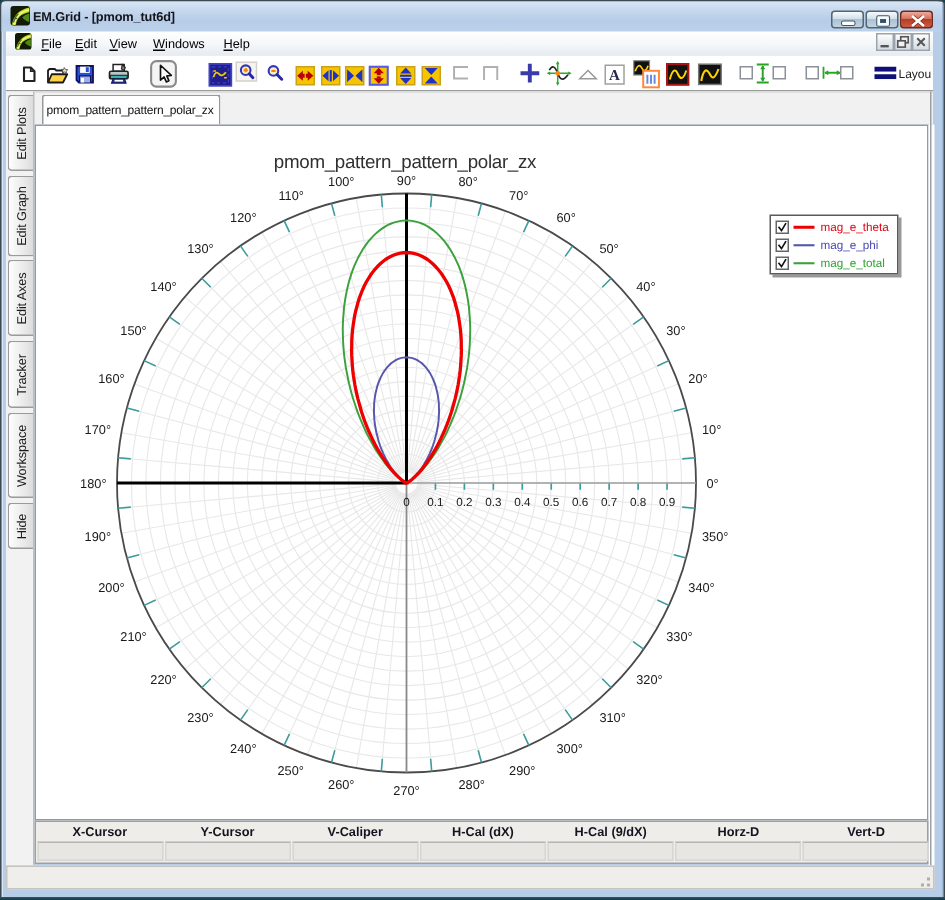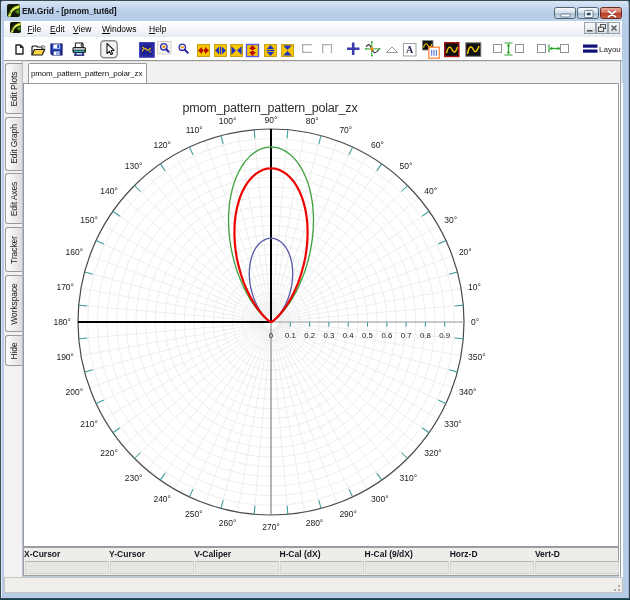--- a/index.html
+++ b/index.html
@@ -16,21 +16,21 @@
 .toolbar{position:absolute;left:4px;top:37px;width:618px;height:24px;background:#fff;border-bottom:1px solid #9a9a9a;}
 .tabstrip{position:absolute;left:4px;top:61px;width:618px;height:22px;background:#f1f1f1;border-top:1px solid #e0e0e0;}
 .tab{position:absolute;left:28px;top:63px;height:20px;background:#fff;border:1px solid #999;border-bottom:none;border-radius:2px 2px 0 0;font-size:8px;color:#111;padding:5px 4px 0 2px;letter-spacing:-0.15px;}
 .side{position:absolute;left:4px;top:61px;width:19px;height:516px;background:#f2f2f2;border-right:1px solid #b9bfc6;}
 .vtab{position:absolute;left:5px;width:17px;background:linear-gradient(90deg,#fdfdfd,#ececec 55%,#dcdcdc);border:1px solid #9a9a9a;border-right:none;border-radius:3px 0 0 3px;}
 .vtab span{position:absolute;left:50%;top:50%;transform:translate(-50%,-50%) rotate(-90deg);white-space:nowrap;font-size:8.5px;color:#1b1b1b;letter-spacing:-0.1px;}
 .plot{position:absolute;left:23px;top:83px;width:596px;height:464px;background:#fff;border:1px solid #949aa1;}
 .ptitle{position:absolute;left:0px;top:101px;width:540px;text-align:center;font-size:12.5px;color:#303030;letter-spacing:-0.2px;}
 .legend{position:absolute;left:513px;top:143px;width:86px;height:40px;background:#fff;border:1px solid #5a5a5a;box-shadow:2px 2px 0 #999;}
 .stable{position:absolute;left:23px;top:547px;width:596px;height:29px;background:#efedea;border:1px solid #9aa0a6;}
-.shead{position:absolute;top:549px;height:12px;font-size:8.5px;font-weight:bold;color:#14141e;}
+.shead{position:absolute;top:549px;height:12px;font-size:8.5px;font-weight:bold;color:#14141e;text-align:center;}
 .scell{position:absolute;top:561px;height:13px;background:#e8e6e3;border:1px solid #d8d6d3;border-top:1px solid #b6b4b1;}
 .bstrip{position:absolute;left:4px;top:577px;width:619px;height:16px;background:#f0eeeb;border:1px solid #c6c4c1;}
 .chk{position:absolute;top:44px;width:9px;height:9px;border:1px solid #8a9199;background:#fff;}
 svg{position:absolute;overflow:visible;}
 </style></head>
 <body>
 <div class="win">
  <div class="frame"></div>
  <div class="titlebar"></div>
  <svg style="left:7px;top:4px" width="13" height="13" viewBox="0 0 13 13">
@@ -430,20 +430,40 @@
 <text x="348.2" y="337.5" text-anchor="middle" font-size="7.8" fill="#1a1a1a">0.4</text>
 <text x="367.5" y="337.5" text-anchor="middle" font-size="7.8" fill="#1a1a1a">0.5</text>
 <text x="386.8" y="337.5" text-anchor="middle" font-size="7.8" fill="#1a1a1a">0.6</text>
 <text x="406.1" y="337.5" text-anchor="middle" font-size="7.8" fill="#1a1a1a">0.7</text>
 <text x="425.4" y="337.5" text-anchor="middle" font-size="7.8" fill="#1a1a1a">0.8</text>
 <text x="444.7" y="337.5" text-anchor="middle" font-size="7.8" fill="#1a1a1a">0.9</text>
 <polyline points="271.0,322.0 271.0,322.0 271.0,322.0 271.0,322.0 271.0,322.0 271.0,322.0 271.0,322.0 271.0,322.0 271.0,322.0 271.0,322.0 271.0,322.0 271.0,322.0 271.0,322.0 271.0,322.0 271.0,322.0 271.0,322.0 271.0,322.0 271.0,322.0 271.1,322.0 271.1,322.0 271.1,322.0 271.1,322.0 271.2,322.0 271.2,321.9 271.3,321.9 271.3,321.9 271.4,321.9 271.5,321.8 271.6,321.8 271.7,321.7 271.8,321.7 271.9,321.6 272.1,321.5 272.2,321.4 272.4,321.3 272.6,321.2 272.9,321.0 273.1,320.9 273.4,320.7 273.7,320.5 274.1,320.2 274.4,319.9 274.9,319.6 275.3,319.3 275.8,318.9 276.3,318.5 276.8,318.0 277.4,317.5 278.0,316.9 278.6,316.3 279.3,315.6 280.1,314.9 280.8,314.1 281.6,313.2 282.4,312.2 283.3,311.2 284.2,310.1 285.2,308.9 286.1,307.6 287.1,306.3 288.1,304.9 289.2,303.3 290.3,301.7 291.4,300.0 292.5,298.1 293.6,296.2 294.7,294.2 295.9,292.1 297.0,289.9 298.2,287.5 299.3,285.1 300.4,282.6 301.5,280.0 302.6,277.3 303.7,274.4 304.7,271.5 305.7,268.5 306.7,265.4 307.6,262.3 308.5,259.0 309.3,255.7 310.0,252.3 310.7,248.8 311.4,245.3 311.9,241.7 312.4,238.1 312.8,234.4 313.1,230.7 313.3,227.0 313.4,223.3 313.5,219.5 313.4,215.8 313.2,212.0 312.9,208.3 312.6,204.6 312.1,201.0 311.5,197.4 310.8,193.8 310.0,190.3 309.1,186.9 308.1,183.6 307.0,180.4 305.8,177.2 304.4,174.2 303.0,171.3 301.5,168.6 299.9,165.9 298.2,163.4 296.5,161.1 294.6,158.9 292.7,156.9 290.8,155.1 288.7,153.4 286.6,151.9 284.5,150.6 282.3,149.5 280.1,148.6 277.8,147.9 275.6,147.4 273.3,147.1 271.0,147.0 268.7,147.1 266.4,147.4 264.2,147.9 261.9,148.6 259.7,149.5 257.5,150.6 255.4,151.9 253.3,153.4 251.2,155.1 249.3,156.9 247.4,158.9 245.5,161.1 243.8,163.4 242.1,165.9 240.5,168.6 239.0,171.3 237.6,174.2 236.2,177.2 235.0,180.4 233.9,183.6 232.9,186.9 232.0,190.3 231.2,193.8 230.5,197.4 229.9,201.0 229.4,204.6 229.1,208.3 228.8,212.0 228.6,215.8 228.5,219.5 228.6,223.3 228.7,227.0 228.9,230.7 229.2,234.4 229.6,238.1 230.1,241.7 230.6,245.3 231.3,248.8 232.0,252.3 232.7,255.7 233.5,259.0 234.4,262.3 235.3,265.4 236.3,268.5 237.3,271.5 238.3,274.4 239.4,277.3 240.5,280.0 241.6,282.6 242.7,285.1 243.8,287.5 245.0,289.9 246.1,292.1 247.3,294.2 248.4,296.2 249.5,298.1 250.6,300.0 251.7,301.7 252.8,303.3 253.9,304.9 254.9,306.3 255.9,307.6 256.8,308.9 257.8,310.1 258.7,311.2 259.6,312.2 260.4,313.2 261.2,314.1 261.9,314.9 262.7,315.6 263.4,316.3 264.0,316.9 264.6,317.5 265.2,318.0 265.7,318.5 266.2,318.9 266.7,319.3 267.1,319.6 267.6,319.9 267.9,320.2 268.3,320.5 268.6,320.7 268.9,320.9 269.1,321.0 269.4,321.2 269.6,321.3 269.8,321.4 269.9,321.5 270.1,321.6 270.2,321.7 270.3,321.7 270.4,321.8 270.5,321.8 270.6,321.9 270.7,321.9 270.7,321.9 270.8,321.9 270.8,322.0 270.9,322.0 270.9,322.0 270.9,322.0 270.9,322.0 271.0,322.0 271.0,322.0 271.0,322.0 271.0,322.0 271.0,322.0 271.0,322.0 271.0,322.0 271.0,322.0 271.0,322.0 271.0,322.0 271.0,322.0 271.0,322.0 271.0,322.0 271.0,322.0 271.0,322.0 271.0,322.0 271.0,322.0 271.0,322.0" fill="none" stroke="#3ca03c" stroke-width="1.3"></polyline>
 <polyline points="271.0,322.0 271.0,322.0 271.0,322.0 271.0,322.0 271.0,322.0 271.0,322.0 271.0,322.0 271.0,322.0 271.0,322.0 271.0,322.0 271.0,322.0 271.0,322.0 271.0,322.0 271.0,322.0 271.0,322.0 271.0,322.0 271.0,322.0 271.0,322.0 271.1,322.0 271.1,322.0 271.1,322.0 271.1,322.0 271.1,322.0 271.2,321.9 271.2,321.9 271.3,321.9 271.3,321.9 271.4,321.9 271.5,321.8 271.5,321.8 271.6,321.7 271.7,321.7 271.9,321.6 272.0,321.5 272.1,321.5 272.3,321.4 272.4,321.3 272.6,321.1 272.8,321.0 273.0,320.9 273.3,320.7 273.5,320.5 273.8,320.3 274.1,320.1 274.4,319.8 274.7,319.5 275.0,319.2 275.4,318.9 275.8,318.5 276.1,318.2 276.6,317.7 277.0,317.3 277.4,316.8 277.9,316.3 278.4,315.7 278.8,315.1 279.3,314.5 279.9,313.8 280.4,313.1 280.9,312.3 281.5,311.5 282.0,310.7 282.6,309.8 283.1,308.9 283.7,307.9 284.3,306.9 284.8,305.8 285.4,304.7 285.9,303.5 286.5,302.4 287.0,301.1 287.6,299.8 288.1,298.5 288.6,297.2 289.0,295.8 289.5,294.3 289.9,292.9 290.3,291.3 290.7,289.8 291.1,288.3 291.4,286.7 291.7,285.0 292.0,283.4 292.2,281.8 292.4,280.1 292.5,278.4 292.6,276.7 292.7,275.0 292.7,273.3 292.6,271.6 292.6,269.9 292.5,268.2 292.3,266.5 292.1,264.9 291.8,263.2 291.5,261.6 291.1,260.0 290.7,258.4 290.3,256.9 289.8,255.4 289.2,254.0 288.6,252.6 288.0,251.2 287.3,249.9 286.6,248.6 285.8,247.4 285.0,246.3 284.2,245.2 283.3,244.2 282.4,243.3 281.5,242.4 280.5,241.7 279.5,241.0 278.5,240.3 277.5,239.8 276.4,239.3 275.4,238.9 274.3,238.6 273.2,238.4 272.1,238.3 271.0,238.2 269.9,238.3 268.8,238.4 267.7,238.6 266.6,238.9 265.6,239.3 264.5,239.8 263.5,240.3 262.5,241.0 261.5,241.7 260.5,242.4 259.6,243.3 258.7,244.2 257.8,245.2 257.0,246.3 256.2,247.4 255.4,248.6 254.7,249.9 254.0,251.2 253.4,252.6 252.8,254.0 252.2,255.4 251.7,256.9 251.3,258.4 250.9,260.0 250.5,261.6 250.2,263.2 249.9,264.9 249.7,266.5 249.5,268.2 249.4,269.9 249.4,271.6 249.3,273.3 249.3,275.0 249.4,276.7 249.5,278.4 249.6,280.1 249.8,281.8 250.0,283.4 250.3,285.0 250.6,286.7 250.9,288.3 251.3,289.8 251.7,291.3 252.1,292.9 252.5,294.3 253.0,295.8 253.4,297.2 253.9,298.5 254.4,299.8 255.0,301.1 255.5,302.4 256.1,303.5 256.6,304.7 257.2,305.8 257.7,306.9 258.3,307.9 258.9,308.9 259.4,309.8 260.0,310.7 260.5,311.5 261.1,312.3 261.6,313.1 262.1,313.8 262.7,314.5 263.2,315.1 263.6,315.7 264.1,316.3 264.6,316.8 265.0,317.3 265.4,317.7 265.9,318.2 266.2,318.5 266.6,318.9 267.0,319.2 267.3,319.5 267.6,319.8 267.9,320.1 268.2,320.3 268.5,320.5 268.7,320.7 269.0,320.9 269.2,321.0 269.4,321.1 269.6,321.3 269.7,321.4 269.9,321.5 270.0,321.5 270.1,321.6 270.3,321.7 270.4,321.7 270.5,321.8 270.5,321.8 270.6,321.9 270.7,321.9 270.7,321.9 270.8,321.9 270.8,321.9 270.9,322.0 270.9,322.0 270.9,322.0 270.9,322.0 270.9,322.0 271.0,322.0 271.0,322.0 271.0,322.0 271.0,322.0 271.0,322.0 271.0,322.0 271.0,322.0 271.0,322.0 271.0,322.0 271.0,322.0 271.0,322.0 271.0,322.0 271.0,322.0 271.0,322.0 271.0,322.0 271.0,322.0 271.0,322.0 271.0,322.0" fill="none" stroke="#5656ac" stroke-width="1.3"></polyline>
 <polyline points="271.0,322.0 271.0,322.0 271.0,322.0 271.0,322.0 271.0,322.0 271.0,322.0 271.0,322.0 271.0,322.0 271.0,322.0 271.0,322.0 271.0,322.0 271.0,322.0 271.0,322.0 271.0,322.0 271.0,322.0 271.0,322.0 271.0,322.0 271.0,322.0 271.0,322.0 271.0,322.0 271.0,322.0 271.1,322.0 271.1,322.0 271.1,322.0 271.1,322.0 271.2,321.9 271.2,321.9 271.2,321.9 271.3,321.9 271.4,321.9 271.4,321.8 271.5,321.8 271.6,321.7 271.8,321.7 271.9,321.6 272.0,321.5 272.2,321.4 272.4,321.3 272.6,321.1 272.8,321.0 273.1,320.8 273.4,320.6 273.7,320.4 274.0,320.1 274.4,319.8 274.8,319.5 275.2,319.1 275.6,318.7 276.1,318.3 276.6,317.8 277.2,317.2 277.8,316.6 278.4,316.0 279.1,315.3 279.8,314.5 280.5,313.7 281.2,312.8 282.0,311.8 282.9,310.7 283.7,309.6 284.6,308.4 285.5,307.1 286.4,305.8 287.4,304.3 288.3,302.8 289.3,301.1 290.3,299.4 291.3,297.6 292.3,295.7 293.3,293.7 294.3,291.6 295.3,289.4 296.3,287.2 297.3,284.8 298.3,282.3 299.2,279.8 300.1,277.2 301.0,274.5 301.8,271.7 302.6,268.8 303.4,265.9 304.1,262.9 304.8,259.8 305.4,256.7 305.9,253.5 306.4,250.3 306.8,247.0 307.1,243.7 307.3,240.4 307.5,237.1 307.6,233.7 307.5,230.4 307.5,227.0 307.3,223.7 307.0,220.4 306.6,217.1 306.1,213.9 305.6,210.7 304.9,207.5 304.1,204.5 303.3,201.5 302.4,198.6 301.3,195.7 300.2,193.0 299.0,190.4 297.7,187.9 296.3,185.5 294.8,183.2 293.3,181.1 291.7,179.2 290.0,177.3 288.3,175.7 286.5,174.2 284.7,172.8 282.8,171.7 280.9,170.7 279.0,169.8 277.0,169.2 275.0,168.7 273.0,168.5 271.0,168.4 269.0,168.5 267.0,168.7 265.0,169.2 263.0,169.8 261.1,170.7 259.2,171.7 257.3,172.8 255.5,174.2 253.7,175.7 252.0,177.3 250.3,179.2 248.7,181.1 247.2,183.2 245.7,185.5 244.3,187.9 243.0,190.4 241.8,193.0 240.7,195.7 239.6,198.6 238.7,201.5 237.9,204.5 237.1,207.5 236.4,210.7 235.9,213.9 235.4,217.1 235.0,220.4 234.7,223.7 234.5,227.0 234.5,230.4 234.4,233.7 234.5,237.1 234.7,240.4 234.9,243.7 235.2,247.0 235.6,250.3 236.1,253.5 236.6,256.7 237.2,259.8 237.9,262.9 238.6,265.9 239.4,268.8 240.2,271.7 241.0,274.5 241.9,277.2 242.8,279.8 243.7,282.3 244.7,284.8 245.7,287.2 246.7,289.4 247.7,291.6 248.7,293.7 249.7,295.7 250.7,297.6 251.7,299.4 252.7,301.1 253.7,302.8 254.6,304.3 255.6,305.8 256.5,307.1 257.4,308.4 258.3,309.6 259.1,310.7 260.0,311.8 260.8,312.8 261.5,313.7 262.2,314.5 262.9,315.3 263.6,316.0 264.2,316.6 264.8,317.2 265.4,317.8 265.9,318.3 266.4,318.7 266.8,319.1 267.2,319.5 267.6,319.8 268.0,320.1 268.3,320.4 268.6,320.6 268.9,320.8 269.2,321.0 269.4,321.1 269.6,321.3 269.8,321.4 270.0,321.5 270.1,321.6 270.2,321.7 270.4,321.7 270.5,321.8 270.6,321.8 270.6,321.9 270.7,321.9 270.8,321.9 270.8,321.9 270.8,321.9 270.9,322.0 270.9,322.0 270.9,322.0 270.9,322.0 271.0,322.0 271.0,322.0 271.0,322.0 271.0,322.0 271.0,322.0 271.0,322.0 271.0,322.0 271.0,322.0 271.0,322.0 271.0,322.0 271.0,322.0 271.0,322.0 271.0,322.0 271.0,322.0 271.0,322.0 271.0,322.0 271.0,322.0 271.0,322.0 271.0,322.0 271.0,322.0 271.0,322.0" fill="none" stroke="#ee0000" stroke-width="2.2"></polyline>
  </svg>
+ <div class="legend">
+  <svg style="left:3px;top:3px" width="80" height="36">
+   <g>
+          <rect x="0.5" y="0.5" width="8" height="8" fill="#fff" stroke="#666"></rect>
+          <rect x="0.5" y="12.5" width="8" height="8" fill="#fff" stroke="#666"></rect>
+          <rect x="0.5" y="24.5" width="8" height="8" fill="#fff" stroke="#666"></rect>
+        </g>
+   <g stroke="#111" stroke-width="1.1" fill="none">
+          <path d="M2 4.2 L4 6.7 L7 1.7"></path>
+          <path d="M2 16.2 L4 18.7 L7 13.7"></path>
+          <path d="M2 28.2 L4 30.7 L7 25.7"></path>
+        </g>
+   <line x1="12" y1="4.5" x2="26" y2="4.5" stroke="#ee0000" stroke-width="2"></line>
+   <line x1="12" y1="16.5" x2="26" y2="16.5" stroke="#5656ac" stroke-width="1.4"></line>
+   <line x1="12" y1="28.5" x2="26" y2="28.5" stroke="#3ca03c" stroke-width="1.4"></line>
+   <text x="30" y="7.3" font-size="7.8" fill="#e00010">mag_e_theta</text>
+   <text x="30" y="19.3" font-size="7.8" fill="#4747b4">mag_e_phi</text>
+   <text x="30" y="31.3" font-size="7.8" fill="#2fa32f">mag_e_total</text>
+  </svg>
+ </div>
  <div class="stable"></div>
  <div class="shead" style="left:24.0px;width:85.1px">X-Cursor</div>
  <div class="scell" style="left:24.5px;width:84.1px"></div>
  <div class="shead" style="left:109.1px;width:85.1px">Y-Cursor</div>
  <div class="scell" style="left:109.6px;width:84.1px"></div>
  <div class="shead" style="left:194.3px;width:85.1px">V-Caliper</div>
  <div class="scell" style="left:194.8px;width:84.1px"></div>
  <div class="shead" style="left:279.4px;width:85.1px">H-Cal (dX)</div>
  <div class="scell" style="left:279.9px;width:84.1px"></div>
  <div class="shead" style="left:364.6px;width:85.1px">H-Cal (9/dX)</div>

